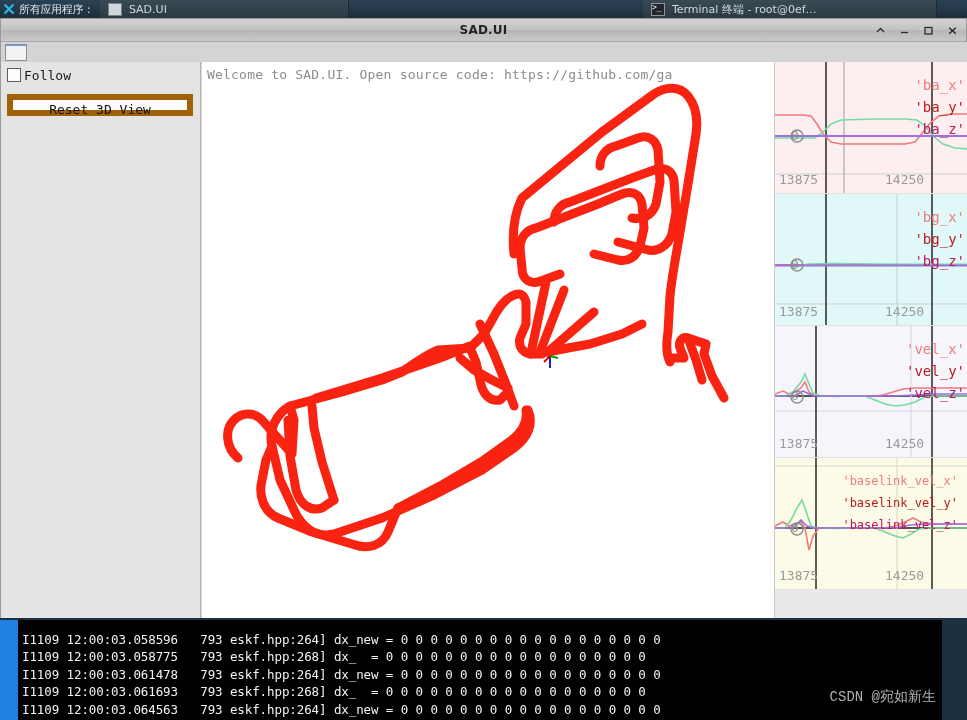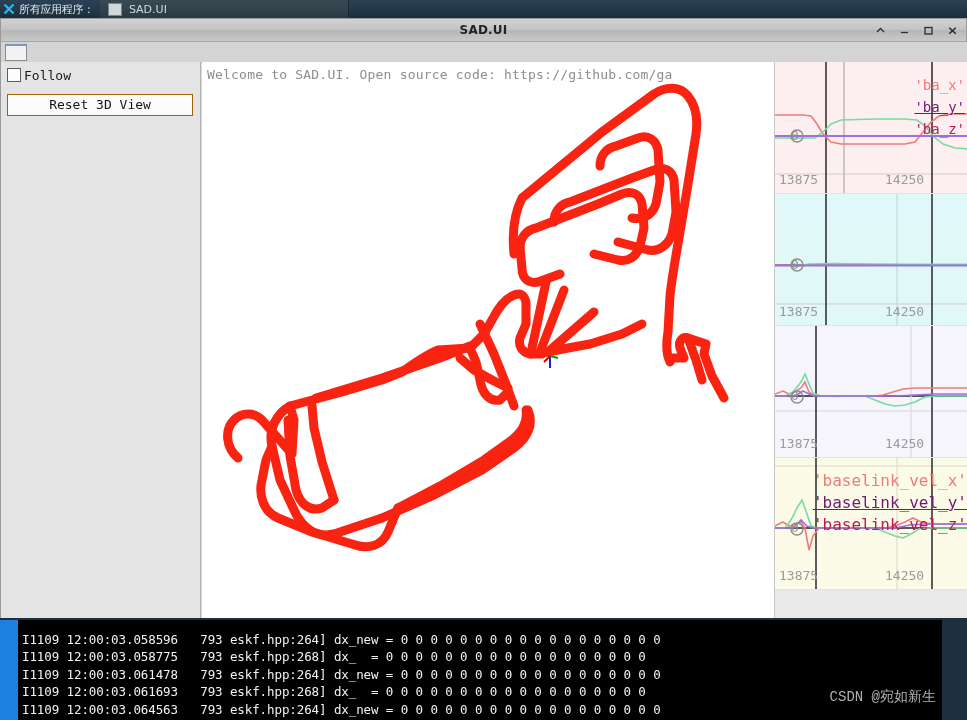--- a/index.html
+++ b/index.html
@@ -180,21 +180,21 @@
     font-family: "DejaVu Sans Mono", monospace;
     font-size: 13px;
     color: #1a1a1a;
   }
   .btn {
     display: block;
     width: 186px;
     height: 22px;
     margin-bottom: 4px;
     background: #fbfbfb;
-    border: 1px solid #a16207;
+    border: 6px solid #a16207;
     box-sizing: border-box;
     font-family: "DejaVu Sans Mono", monospace;
     font-size: 13px;
     color: #141414;
     text-align: center;
     line-height: 20px;
     cursor: default;
     padding: 0;
   }
 
@@ -242,23 +242,23 @@
   .legend {
     position: absolute;
     right: 3px; top: 12px;
     text-align: right;
     font-family: "DejaVu Sans Mono", monospace;
     font-size: 14px;
     line-height: 22px;
     white-space: nowrap;
     pointer-events: none;
   }
-  .legend.small { font-size: 16px; right: 1px; }
+  .legend.small { font-size: 12px; right: 10px; }
   .lg-x { color: #f07b7b; }
-  .lg-y { color: #701a75; text-decoration: underline; }
+  .lg-y { color: #b91c1c; }
   .lg-z { color: #be185d; }
   .ytick {
     position: absolute;
     font-family: "DejaVu Sans Mono", monospace;
     font-size: 13px;
     color: #8c8c8c;
   }
   .xtick {
     position: absolute;
     font-family: "DejaVu Sans Mono", monospace;
@@ -319,20 +319,24 @@
     <div class="tb-task win1">
       <span class="tb-ico app"></span>
       <span class="tb-label">SAD.UI</span>
     </div>
 
     <div class="tb-task win2">
       <span class="tb-ico folder"></span>
       <span class="tb-label">ch3 - 文件管理器</span>
     </div>
 
+    <div class="tb-task win3">
+      <span class="tb-ico term"></span>
+      <span class="tb-label">Terminal 终端 - root@0ef…</span>
+    </div>
   </div>
 
   <div class="window">
 
     <div class="titlebar">
       <span class="title">SAD.UI</span>
       <div class="win-btns">
         <span class="win-btn">
           <svg width="11" height="11" viewBox="0 0 11 11">
               <path d="M2 7 L5.5 3.5 L9 7" stroke="#2b2b2b" stroke-width="1.3" fill="none"></path>
@@ -485,37 +489,47 @@
             <line x1="0" y1="71" x2="193" y2="71" stroke="#555" stroke-width="1.6"></line>
             <line x1="0" y1="110" x2="193" y2="110" stroke="#cfcfcf" stroke-width="1"></line>
             <line x1="51" y1="0" x2="51" y2="140" stroke="#4a4a4a" stroke-width="1.8"></line>
             <line x1="122" y1="0" x2="122" y2="140" stroke="#c3dede" stroke-width="1.4"></line>
             <line x1="157" y1="0" x2="157" y2="140" stroke="#4a4a4a" stroke-width="1.8"></line>
             <path d="M 0 71 L 193 71" fill="none" stroke="#f07b7b" stroke-width="1.4"></path>
             <path d="M 18 73 L 34 70 L 60 69.5 L 100 70 L 140 70.2 L 193 70.2" fill="none" stroke="#76dba0" stroke-width="1.6"></path>
             <path d="M 0 71.5 L 193 71.5" fill="none" stroke="#9d6fe0" stroke-width="1.8"></path>
             <circle cx="22" cy="71" r="6" fill="none" stroke="#8c8c8c" stroke-width="1.4"></circle>
           </svg>
+          <div class="legend">
+            <div class="lg-x">'bg_x'</div>
+            <div class="lg-y">'bg_y'</div>
+            <div class="lg-z">'bg_z'</div>
+          </div>
           <span class="ytick" style="left:16px; top:63px;">0</span>
           <span class="xtick" style="left:4px; top:110px;">13875</span>
           <span class="xtick" style="left:110px; top:110px;">14250</span>
         </div>
 
         <div class="plot p2">
           <svg width="193" height="140" viewBox="0 0 193 140">
             <line x1="0" y1="70" x2="193" y2="70" stroke="#555" stroke-width="1.8"></line>
             <line x1="0" y1="85" x2="193" y2="85" stroke="#d5d5e0" stroke-width="1"></line>
             <line x1="41" y1="0" x2="41" y2="140" stroke="#4a4a4a" stroke-width="1.8"></line>
             <line x1="136" y1="0" x2="136" y2="140" stroke="#dcdce8" stroke-width="1.4"></line>
             <line x1="157" y1="0" x2="157" y2="140" stroke="#4a4a4a" stroke-width="1.8"></line>
             <path d="M 0 68 L 8 65 L 14 68 L 20 66 L 26 62 L 30 56 L 34 66 L 38 69 L 48 70 L 80 70 L 100 70 L 108 69 L 118 66 L 128 63 L 140 62 L 160 62 L 193 62" fill="none" stroke="#f07b7b" stroke-width="1.6"></path>
             <path d="M 0 70 L 10 70 L 18 66 L 26 56 L 30 48 L 34 58 L 38 67 L 46 70 L 60 70.5 L 72 70 L 90 70 L 100 74 L 110 78 L 120 80 L 130 79 L 140 76 L 150 71 L 160 70 L 193 70" fill="none" stroke="#76dba0" stroke-width="1.6"></path>
             <path d="M 0 70 L 20 70 L 28 65 L 34 68 L 40 70 L 80 70 L 120 70 L 140 69 L 160 68 L 193 68" fill="none" stroke="#9d6fe0" stroke-width="1.6"></path>
             <circle cx="22" cy="71" r="6" fill="none" stroke="#8c8c8c" stroke-width="1.4"></circle>
           </svg>
+          <div class="legend">
+            <div class="lg-x">'vel_x'</div>
+            <div class="lg-y">'vel_y'</div>
+            <div class="lg-z">'vel_z'</div>
+          </div>
           <span class="ytick" style="left:16px; top:62px;">0</span>
           <span class="xtick" style="left:4px; top:110px;">13875</span>
           <span class="xtick" style="left:110px; top:110px;">14250</span>
         </div>
 
         <div class="plot p3">
           <svg width="193" height="140" viewBox="0 0 193 140">
             <line x1="0" y1="8" x2="193" y2="8" stroke="#d8d8c4" stroke-width="1"></line>
             <line x1="0" y1="70" x2="193" y2="70" stroke="#555" stroke-width="1.8"></line>
             <line x1="41" y1="0" x2="41" y2="140" stroke="#4a4a4a" stroke-width="1.8"></line>

